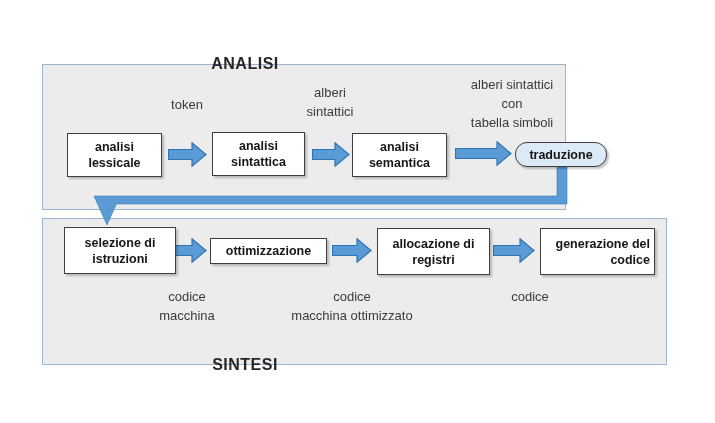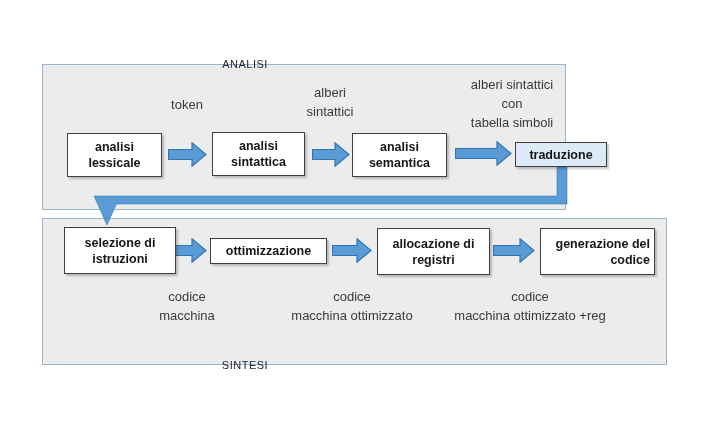--- a/index.html
+++ b/index.html
@@ -14,22 +14,22 @@
     position:relative; width:715px; height:423px; background:#fff;
     font-family:"Liberation Sans", sans-serif; overflow:hidden;
   }
   .panel{
     position:absolute; background:var(--panel-fill);
     border:1.5px solid var(--panel-border);
     box-sizing:border-box;
   }
   .panel-title{
     position:absolute; transform:translateX(-50%);
-    font-size:11px; color:var(--label-color); letter-spacing:0.5px;
-    white-space:nowrap; z-index:5; line-height:16px;
+    font-size:16px; color:var(--label-color); letter-spacing:0.5px;
+    white-space:nowrap; z-index:5; line-height:16px;font-weight:bold;
   }
   .stage{
     position:absolute; background:var(--box-fill);
     border:1.6px solid var(--box-border); box-sizing:border-box;
     display:flex; align-items:center; justify-content:center; text-align:center;
     font-size:12.5px; font-weight:bold; color:#161616; line-height:16px;
     box-shadow:2px 2px 2px rgba(0,0,0,0.22); z-index:4; padding:1px 4px;
   }
   .stage.traduzione{ background:var(--traduzione-fill); }
   .caption{
@@ -59,21 +59,21 @@
 
   <div class="stage" style="left:67px; top:133px; width:95px; height:44px;">
     <span>analisi lessicale</span>
   </div>
   <div class="stage" style="left:212px; top:132px; width:93px; height:44px;text-align:center;">
     <span>analisi sintattica</span>
   </div>
   <div class="stage" style="left:352px; top:133px; width:95px; height:44px;">
     <span>analisi semantica</span>
   </div>
-  <div class="stage traduzione" style="left:515px; top:142px; width:92px; height:25px;">
+  <div class="stage traduzione" style="left:515px; top:142px; width:92px; height:25px;border-radius:12px;">
     <span>traduzione</span>
   </div>
 
   <svg class="arrow" style="left:168px; top:142px;" width="39" height="25" viewBox="0 0 39 25">
     <polygon points="0.5,7.5 24,7.5 24,0.8 38,12.5 24,24.2 24,17.5 0.5,17.5"></polygon>
   </svg>
   <svg class="arrow" style="left:312px; top:142px;" width="38" height="25" viewBox="0 0 38 25">
     <polygon points="0.5,7.5 23,7.5 23,0.8 37,12.5 23,24.2 23,17.5 0.5,17.5"></polygon>
   </svg>
   <svg class="arrow" style="left:455px; top:141px;" width="57" height="25" viewBox="0 0 57 25">
@@ -119,16 +119,15 @@
   <div class="caption" style="left:187px; top:287px;">
     <div>codice</div>
     <div>macchina</div>
   </div>
   <div class="caption" style="left:352px; top:287px;">
     <div>codice</div>
     <div>macchina ottimizzato</div>
   </div>
   <div class="caption" style="left:530px; top:287px;">
     <div>codice</div>
-    <div>macchina ottimizzato +reg</div>
   </div>
 
 </div>
 
 </body></html>

